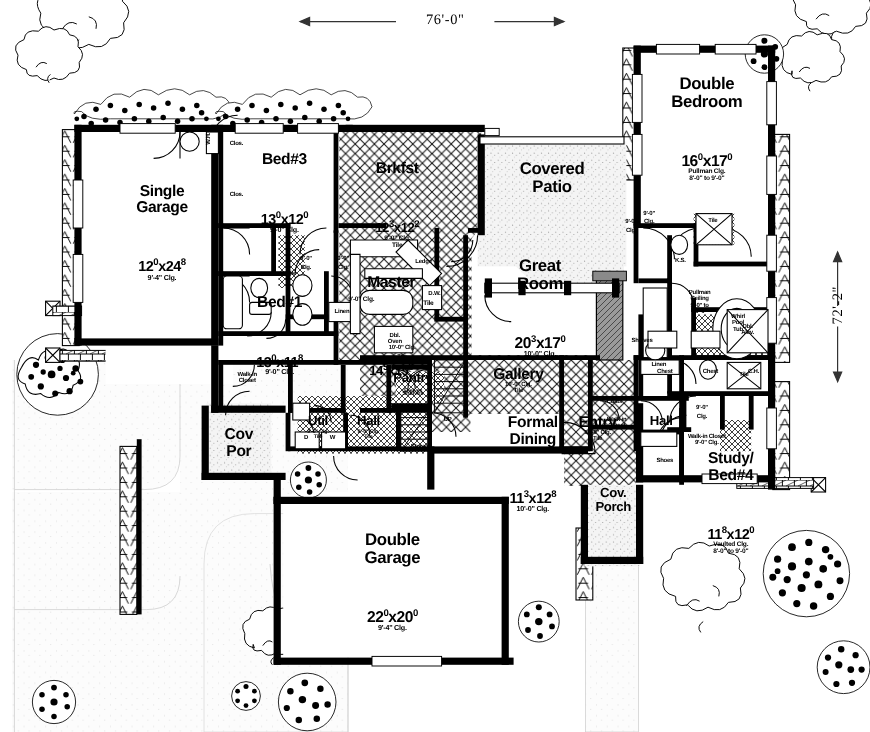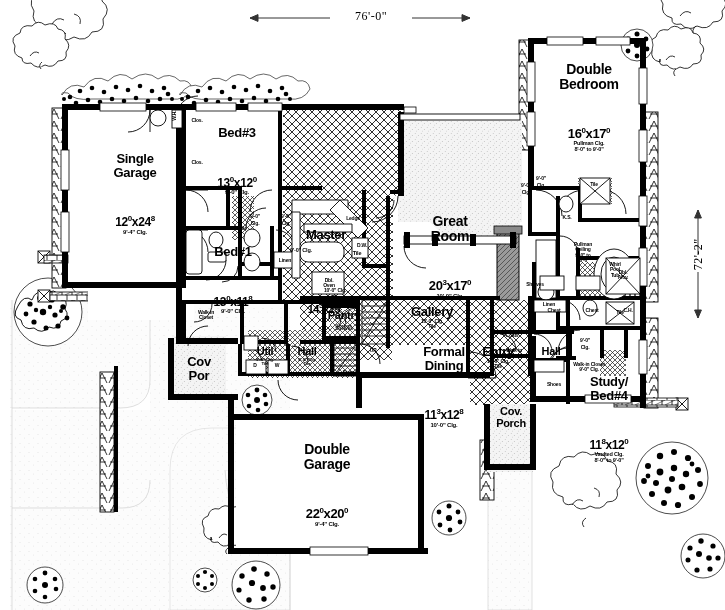--- a/index.html
+++ b/index.html
@@ -690,28 +690,38 @@
     <span class="dim stack"><span>13</span><sup>0</sup>x<span>12</span><sup>0</sup></span>
     <span class="clg stack">9'-0" Clg.</span>
   </div>
 
   <div class="lbl" style="left:188px;top:245px;width:90px;">
     <span class="room-name stack">Bed#1</span>
     <span class="dim stack"><span>13</span><sup>0</sup>x<span>11</span><sup>8</sup></span>
     <span class="clg stack">9'-0" Clg.</span>
   </div>
 
+  <div class="lbl" style="left:295px;top:133px;width:72px;">
+    <span class="room-name stack">Brkfst</span>
+    <span class="dim stack" style="font-size:11px;"><span>12</span><sup>3</sup>x<span>12</span><sup>2</sup></span>
+    <span class="tiny stack">9'-0" Clg.</span>
+    <span class="tiny stack">Tile</span>
+  </div>
 
   <div class="lbl" style="left:286px;top:228px;width:80px;">
     <span class="room-name stack">Master</span>
   </div>
   <div class="lbl tiny" style="left:290px;top:248px;width:22px;">9'-0" Clg.</div>
   <div class="lbl tiny" style="left:348px;top:251px;width:18px;">Tile</div>
   <div class="lbl dim" style="left:286px;top:266px;width:80px;font-size:11px;"><span>14</span><sup>5</sup>x<span>15</span><sup>8</sup></div>
 
+  <div class="lbl" style="left:405px;top:133px;width:110px;">
+    <span class="room-name big stack">Covered</span>
+    <span class="room-name big stack">Patio</span>
+  </div>
   <div class="lbl tiny2" style="left:516px;top:183px;width:20px;">9'-0"</div>
   <div class="lbl tiny2" style="left:516px;top:190px;width:20px;">Clg.</div>
 
   <div class="lbl" style="left:398px;top:214px;width:104px;">
     <span class="room-name big stack">Great</span>
     <span class="room-name big stack">Room</span>
     <span class="dim stack" style="font-size:13px;"><span>20</span><sup>3</sup>x<span>17</span><sup>0</sup></span>
     <span class="clg stack">10'-0" Clg.</span>
   </div>
 

